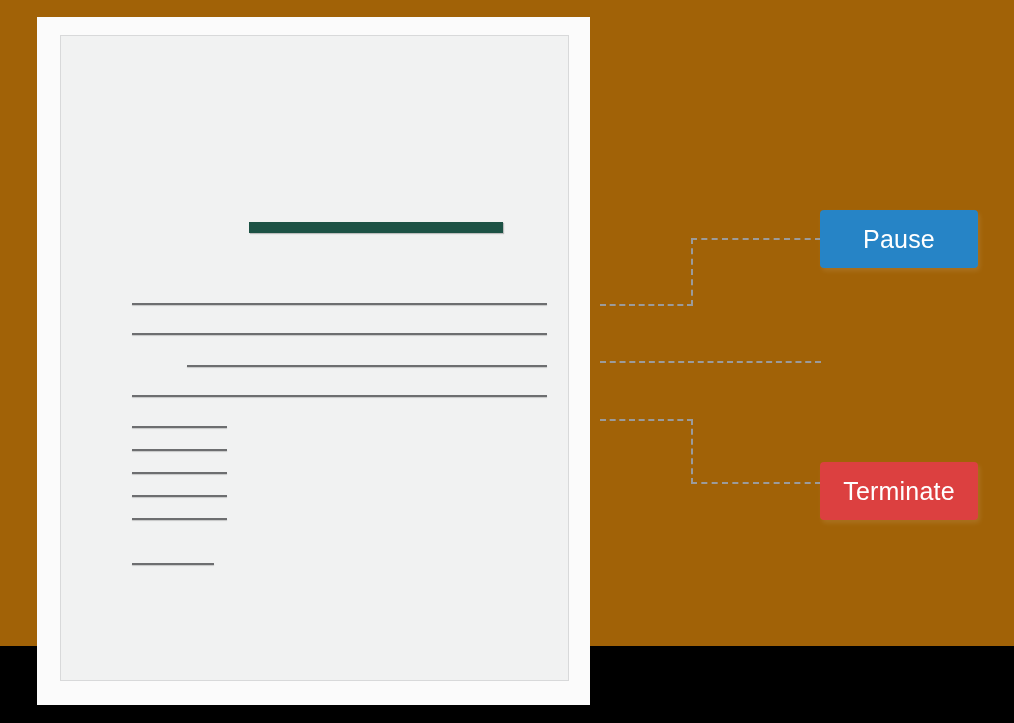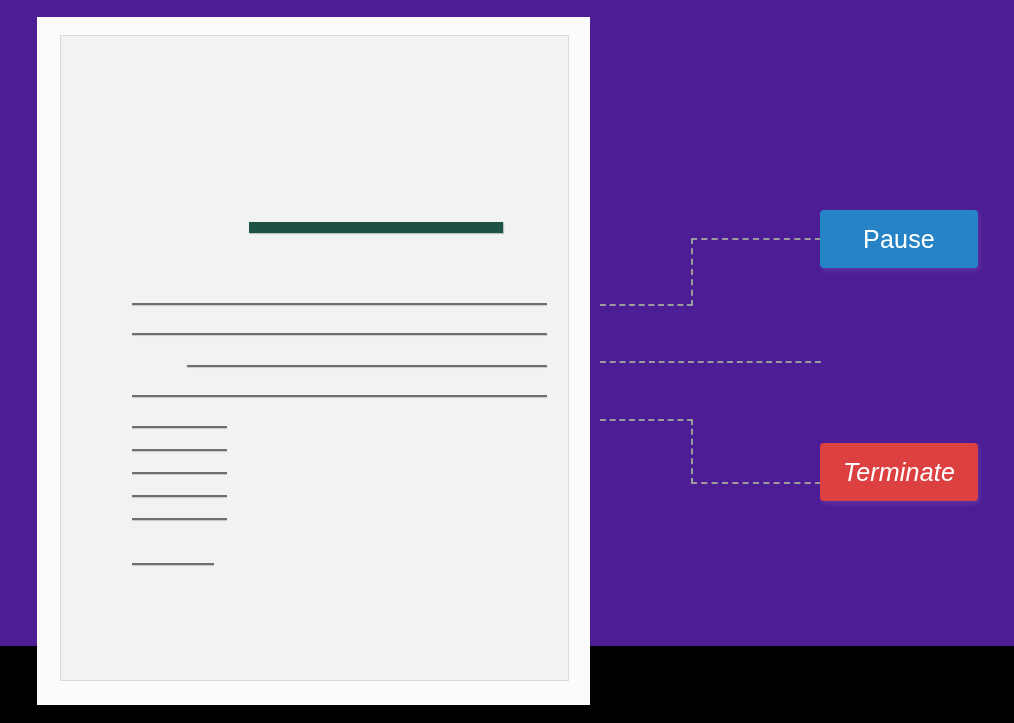--- a/index.html
+++ b/index.html
@@ -9,21 +9,21 @@
     height: 723px;
     background: #000000;
     font-family: "Liberation Sans", sans-serif;
     overflow: hidden;
   }
 
   #stage {
     position: relative;
     width: 1014px;
     height: 646px;
-    background: #4c1d95;
+    background: #a16207;
   }
 
   
   .doc-page {
     position: absolute;
     left: 37px;
     top: 17px;
     width: 553px;
     height: 688px;
     background: #fbfbfb;
@@ -85,21 +85,21 @@
     letter-spacing: 0.2px;
     display: flex;
     align-items: center;
     justify-content: center;
     cursor: pointer;
     box-shadow: 2px 3px 5px rgba(255,255,255,0.10);
     line-height: 1;
   }
   .btn-pause     { top: 210px; background: #2684c6; }
   .btn-resume    { top: 332px; background: #f6c324; }
-  .btn-terminate { top: 443px; background: #dc4040; font-style: italic; }
+  .btn-terminate { top: 462px; background: #dc4040; }
 </style>
 </head>
 <body>
 
 <div id="stage">
 
   <div class="doc-page">
     <div class="doc-inner">
 
       <div class="title-bar"></div>

